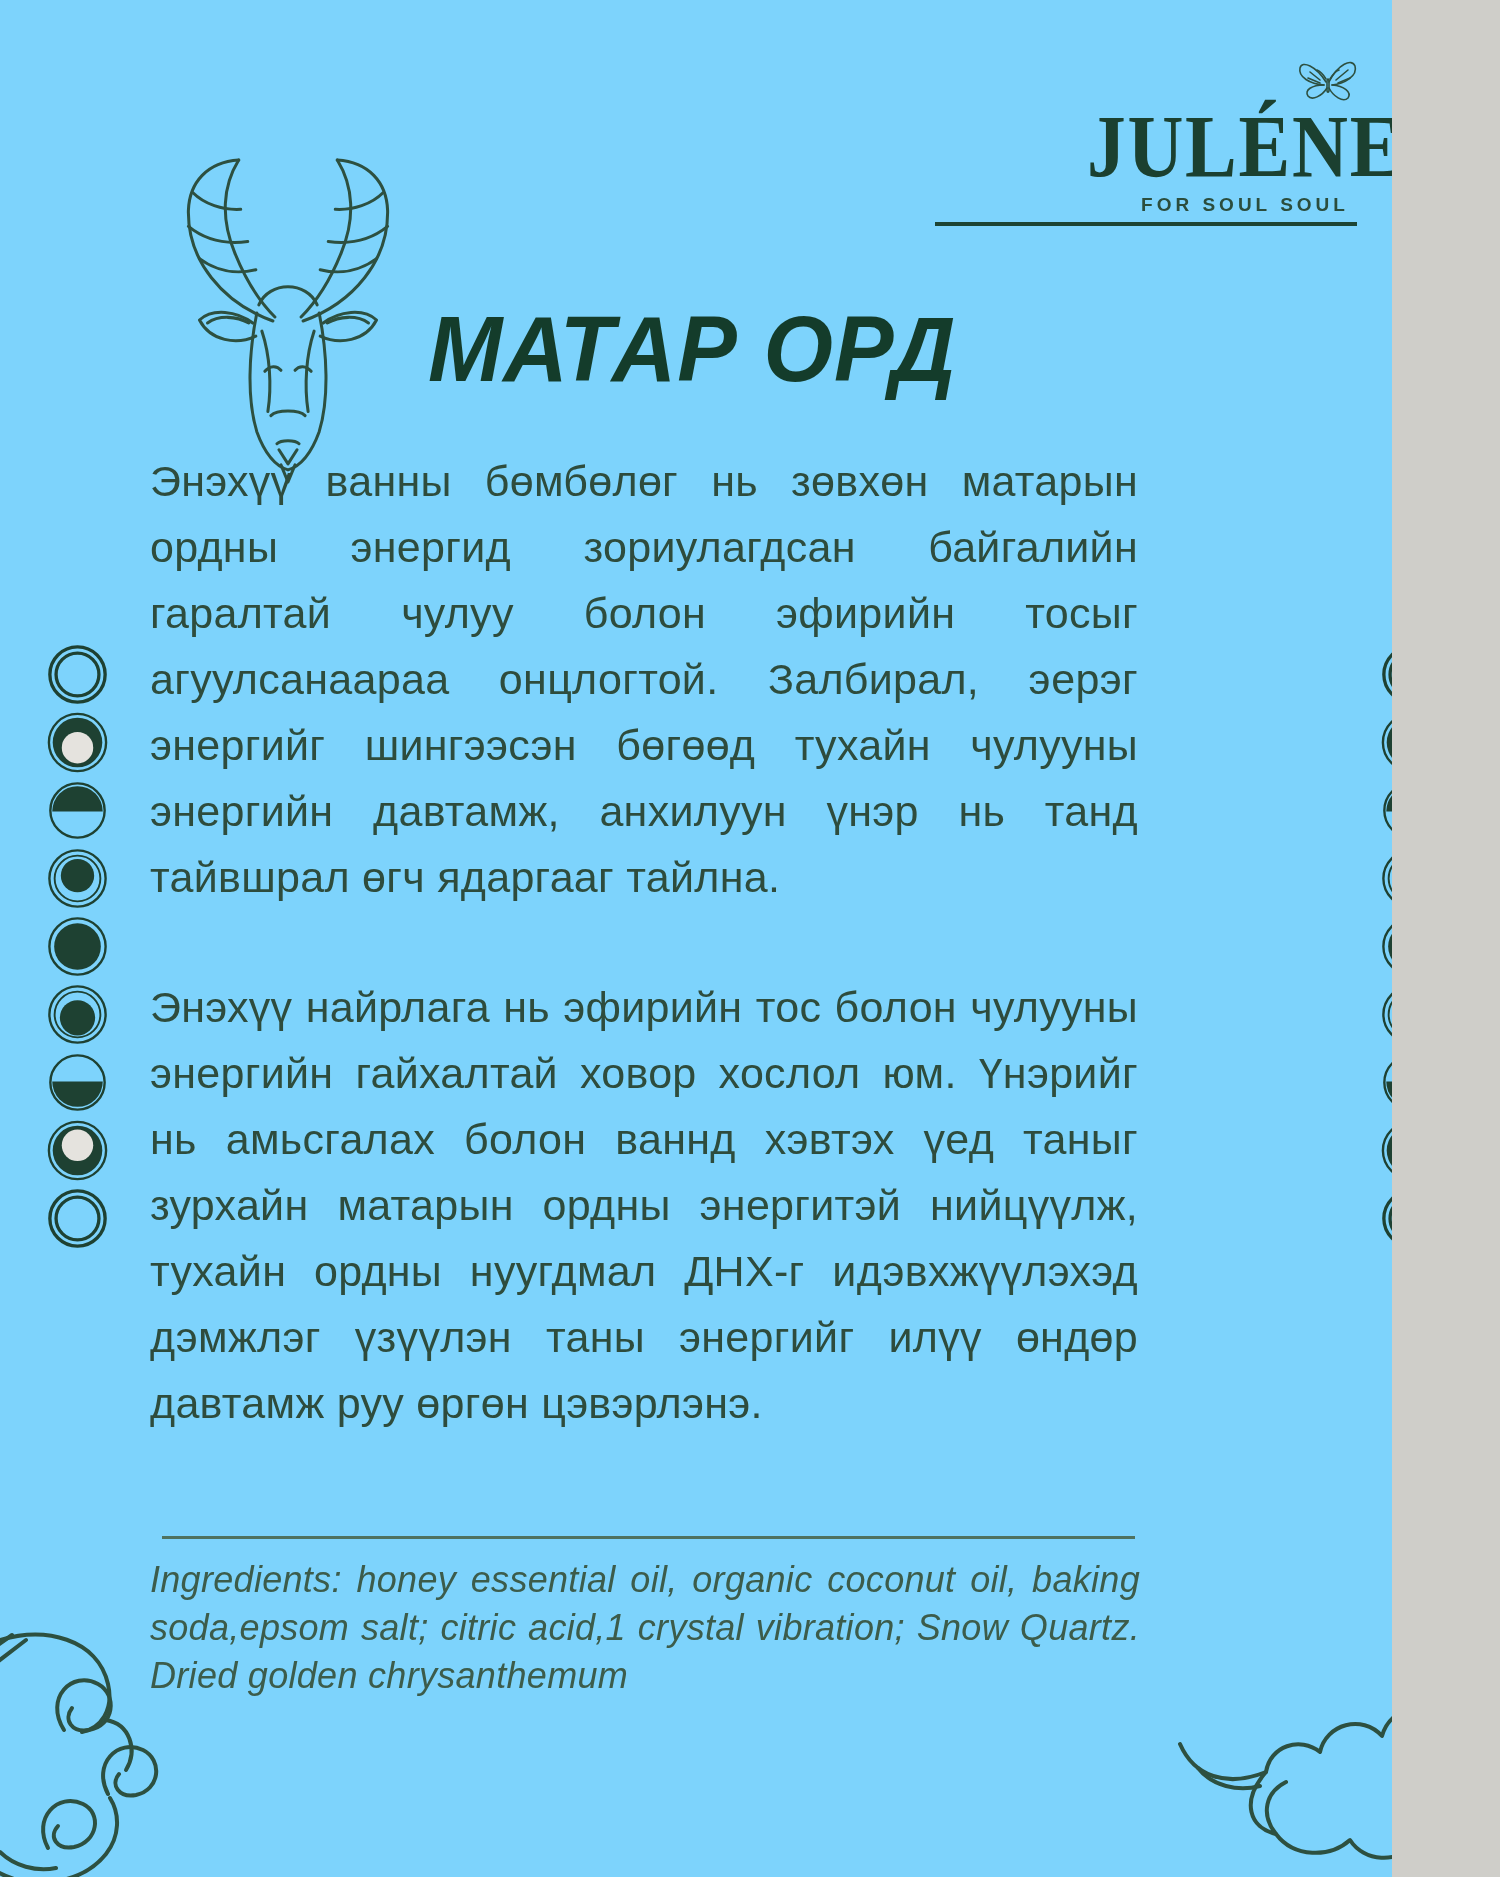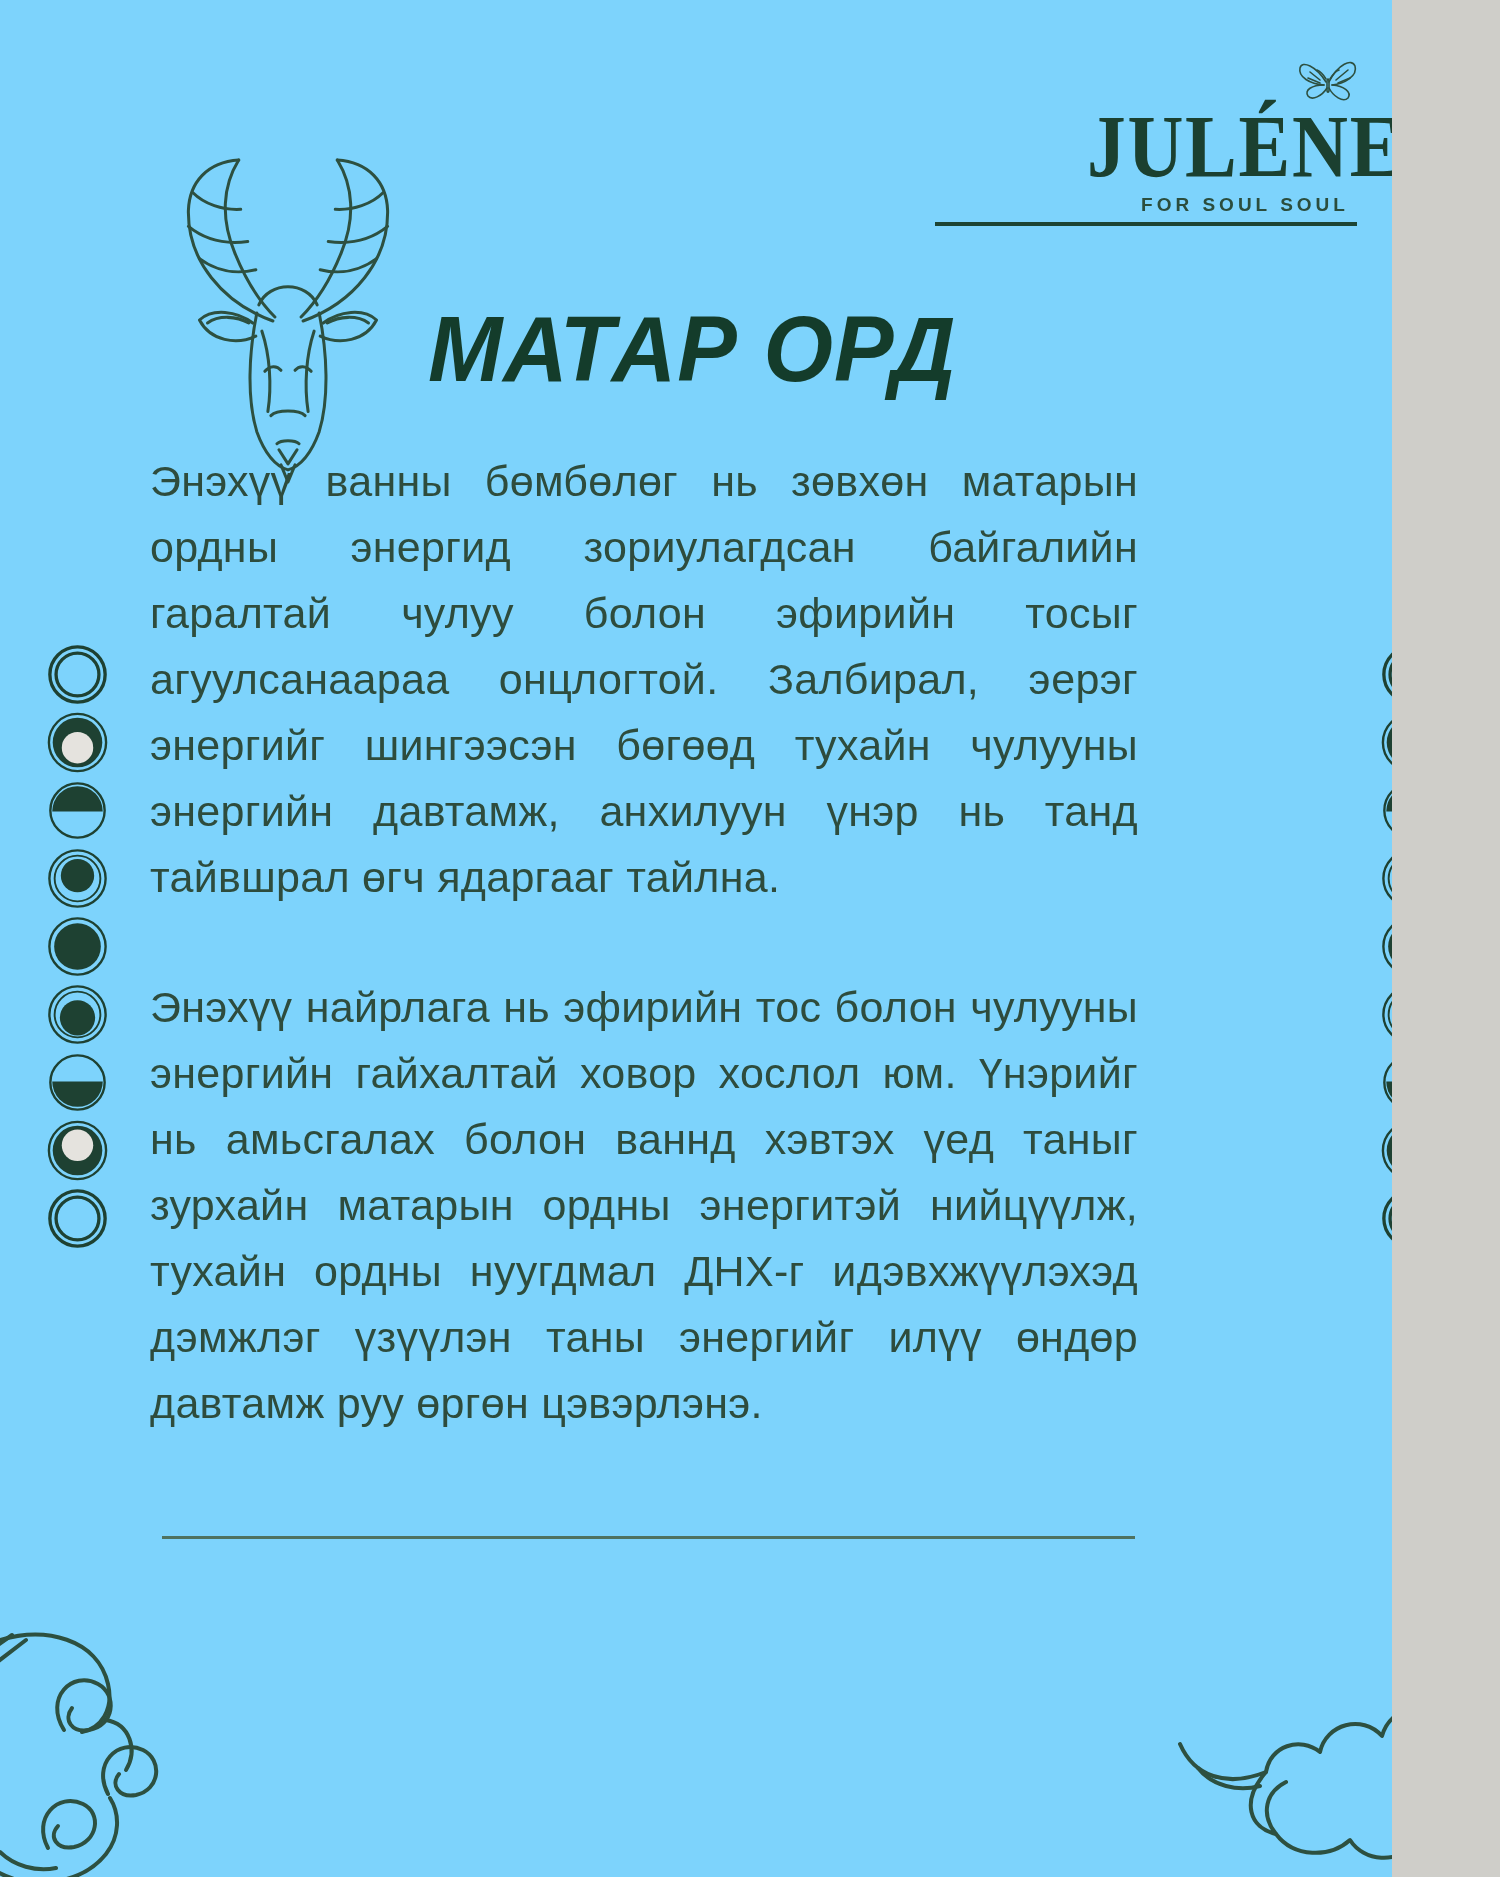--- a/index.html
+++ b/index.html
@@ -209,20 +209,21 @@
                         <circle cx="32" cy="32" r="26" fill="#1e4132"></circle>
                         <circle cx="32" cy="26.5" r="16.5" fill="#e5e3de"></circle>
       </svg>
       <svg width="61" height="61" viewBox="0 0 64 64">
         <circle cx="32" cy="32" r="29" fill="none" stroke="#1e4132" stroke-width="3.5"></circle>
                         <circle cx="32" cy="32" r="22.5" fill="none" stroke="#1e4132" stroke-width="3.5"></circle>
       </svg>
     </div>
 
   <div class="ingredients-rule"></div>
+  <div class="ingredients">Ingredients: honey essential oil, organic coconut oil, baking soda,epsom salt; citric acid,1 crystal vibration; Snow Quartz. Dried golden chrysanthemum</div>
 
   <svg class="cloud-bl" viewBox="0 0 236 250">
     <g class="ln" stroke-width="4">
       <path d="M6,34 L40,8"></path>
       <path d="M2,20 L26,3"></path>
       <path d="M8,10 C60,-8 112,8 122,52 C128,78 115,96 96,100"></path>
       <path d="M78,98 C58,66 86,38 112,52 C132,63 128,94 103,98 C86,101 77,88 86,76"></path>
       <path d="M120,88 C144,92 152,118 140,138"></path>
       <path d="M122,162 C106,132 132,106 157,118 C177,128 174,158 150,163 C133,166 124,153 133,142"></path>
       <path d="M62,216 C46,186 72,160 97,172 C116,181 112,210 88,215 C71,218 62,205 72,194"></path>

